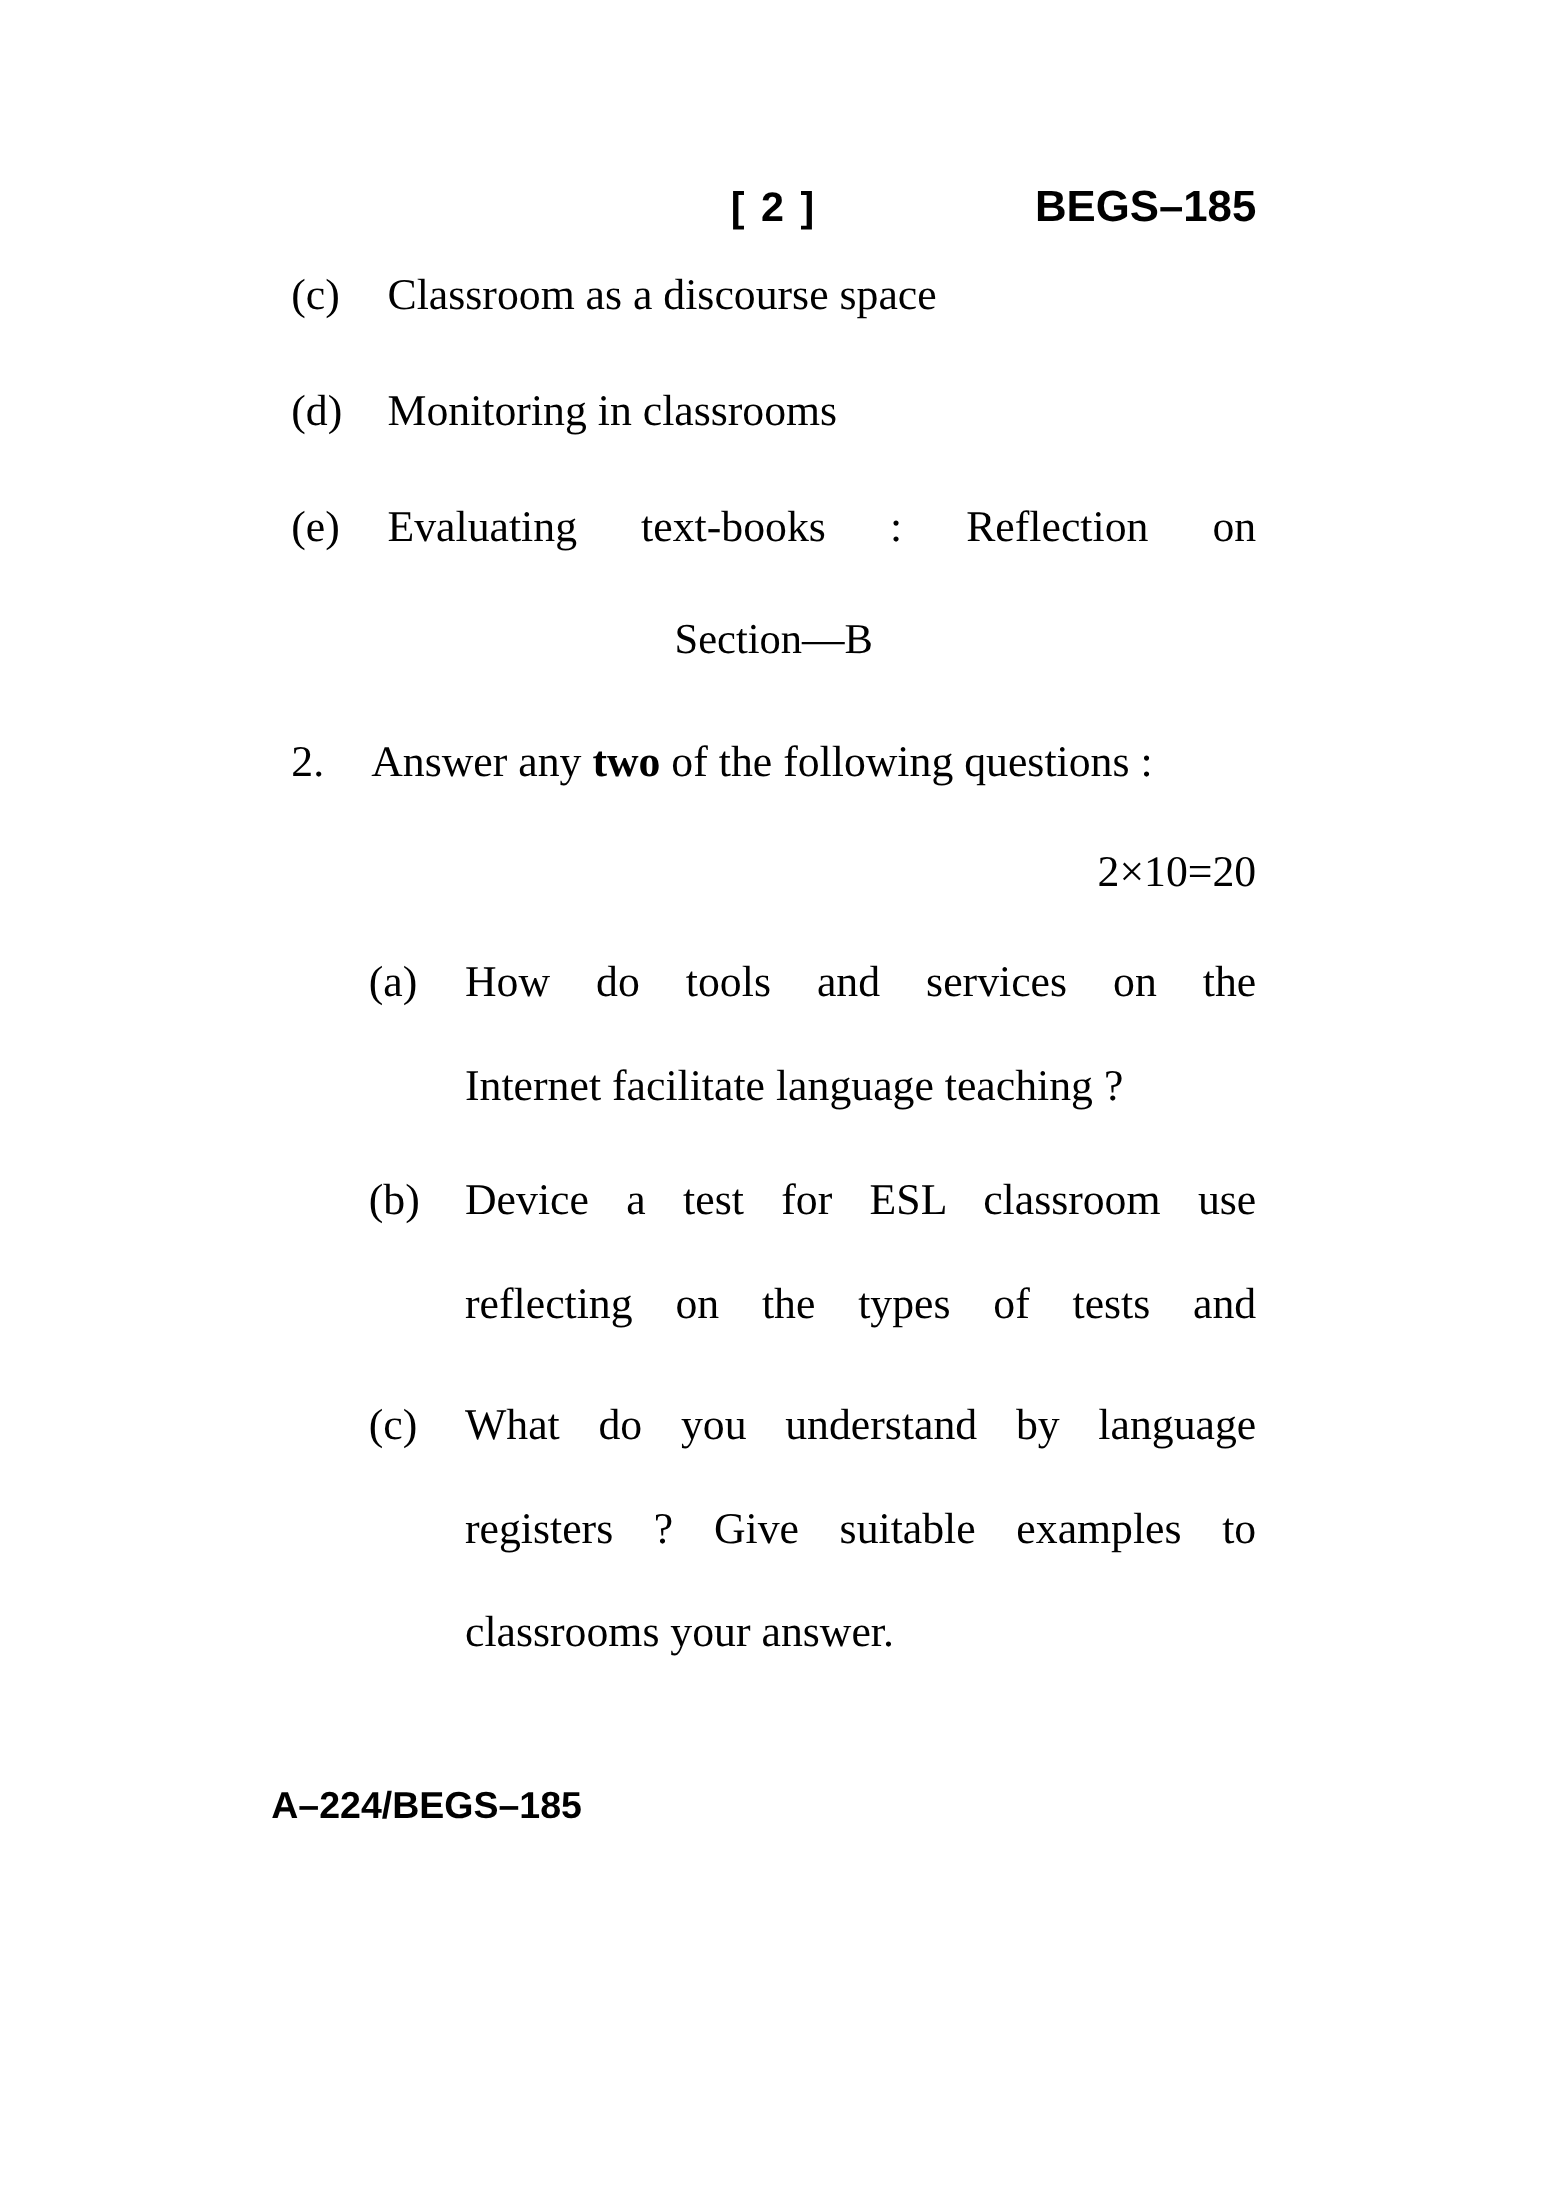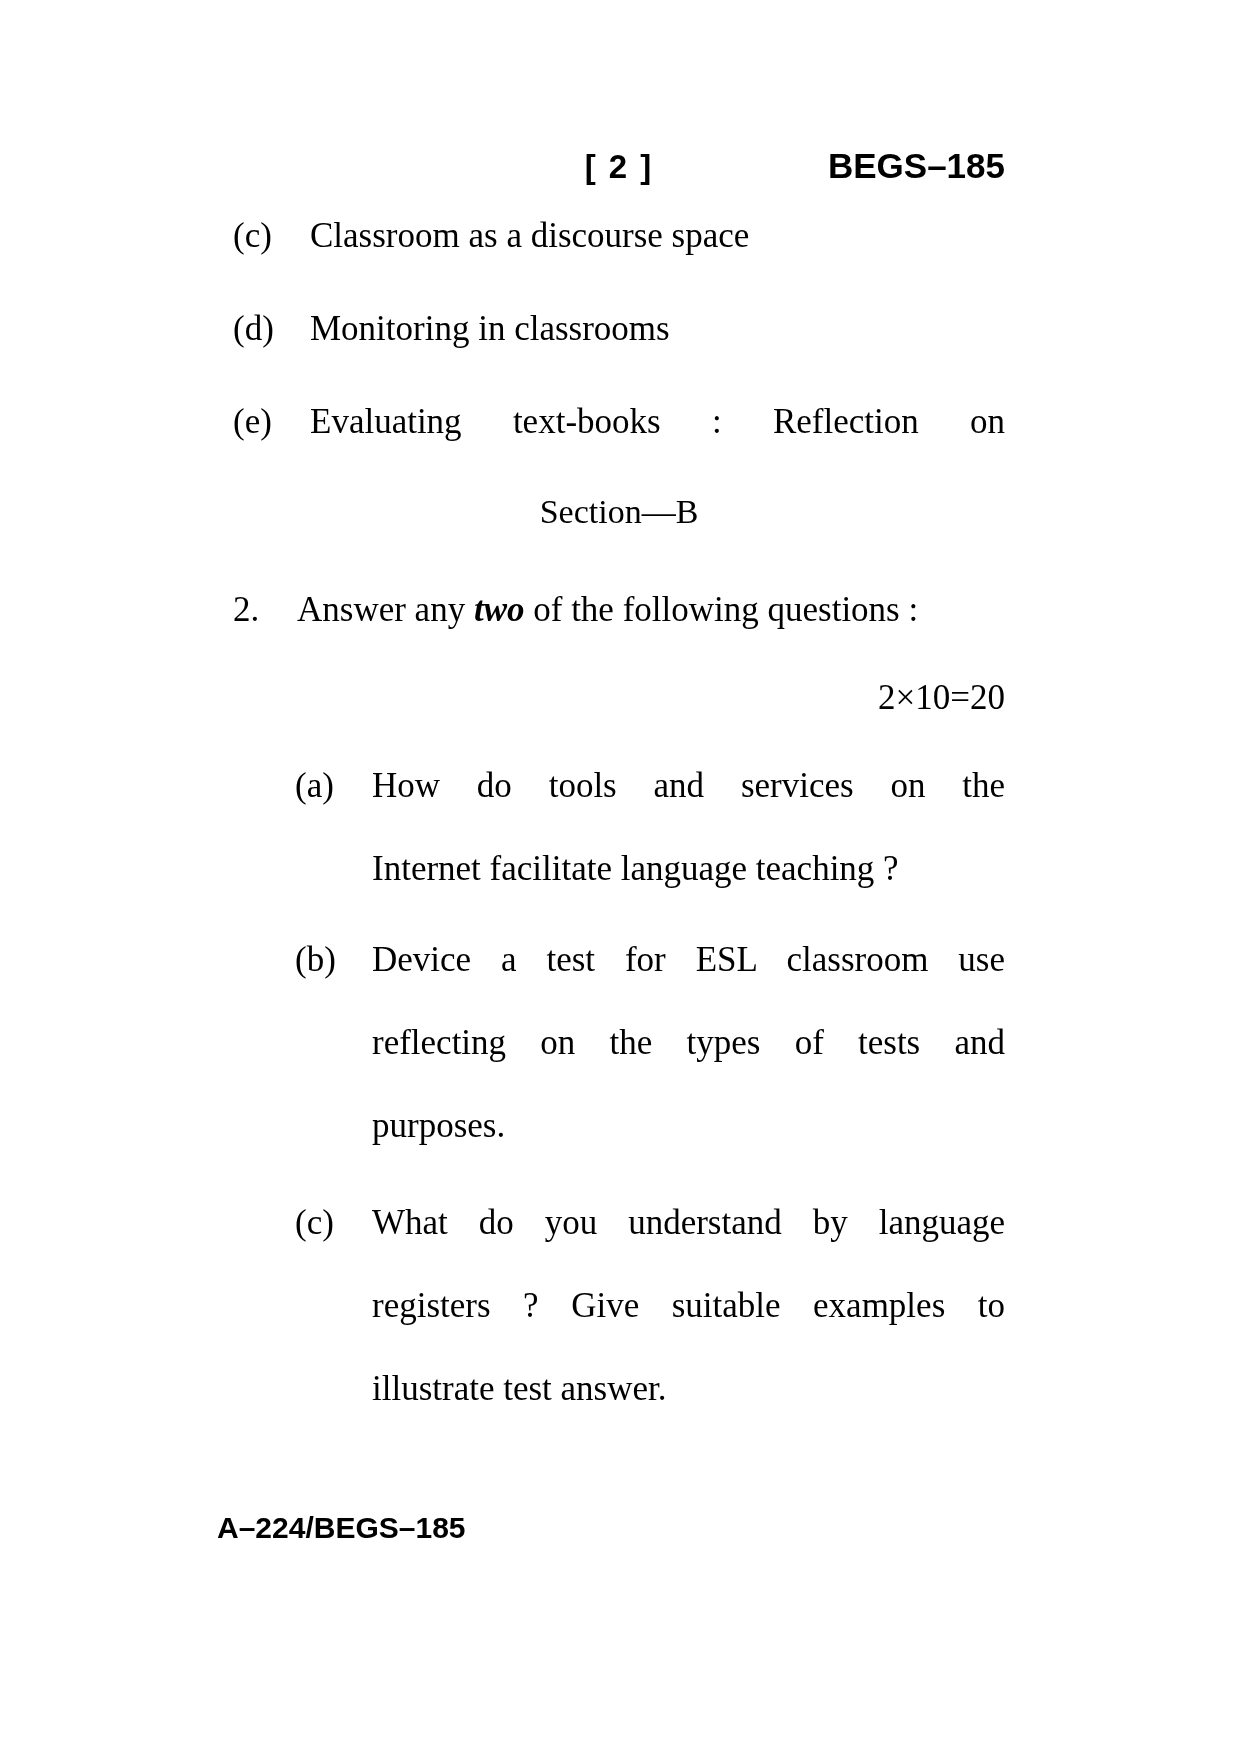--- a/index.html
+++ b/index.html
@@ -83,21 +83,20 @@
     flex: 0 0 64px;
     line-height: 83px;
   }
   .question-row .q-text {
     flex: 1 1 auto;
     line-height: 83px;
     white-space: nowrap;
   }
   .q-text .emph {
     font-weight: bold;
-    font-style: italic;
   }
   .marks-line {
     margin-top: 5px;
     line-height: 83px;
     text-align: right;
   }
   .sub-questions {
     margin-left: 62px;
   }
   .sub-questions .item-a { margin-top: 5px; }
@@ -165,30 +164,29 @@
         <div class="line just">How do tools and services on the</div>
         <div class="line">Internet facilitate language teaching ?</div>
       </div>
     </div>
 
     <div class="item item-b">
       <div class="item-label">(b)</div>
       <div class="item-body">
         <div class="line just">Device a test for ESL classroom use</div>
         <div class="line just">reflecting on the types of tests and</div>
-        <div class="line">purposes.</div>
       </div>
     </div>
 
     <div class="item item-c">
       <div class="item-label">(c)</div>
       <div class="item-body">
         <div class="line just">What do you understand by language</div>
         <div class="line just">registers ? Give suitable examples to</div>
-        <div class="line">illustrate test answer.</div>
+        <div class="line">classrooms your answer.</div>
       </div>
     </div>
 
   </div>
 
   <div class="page-footer">A–224/BEGS–185</div>
 
 </div>
 
 </body></html>

